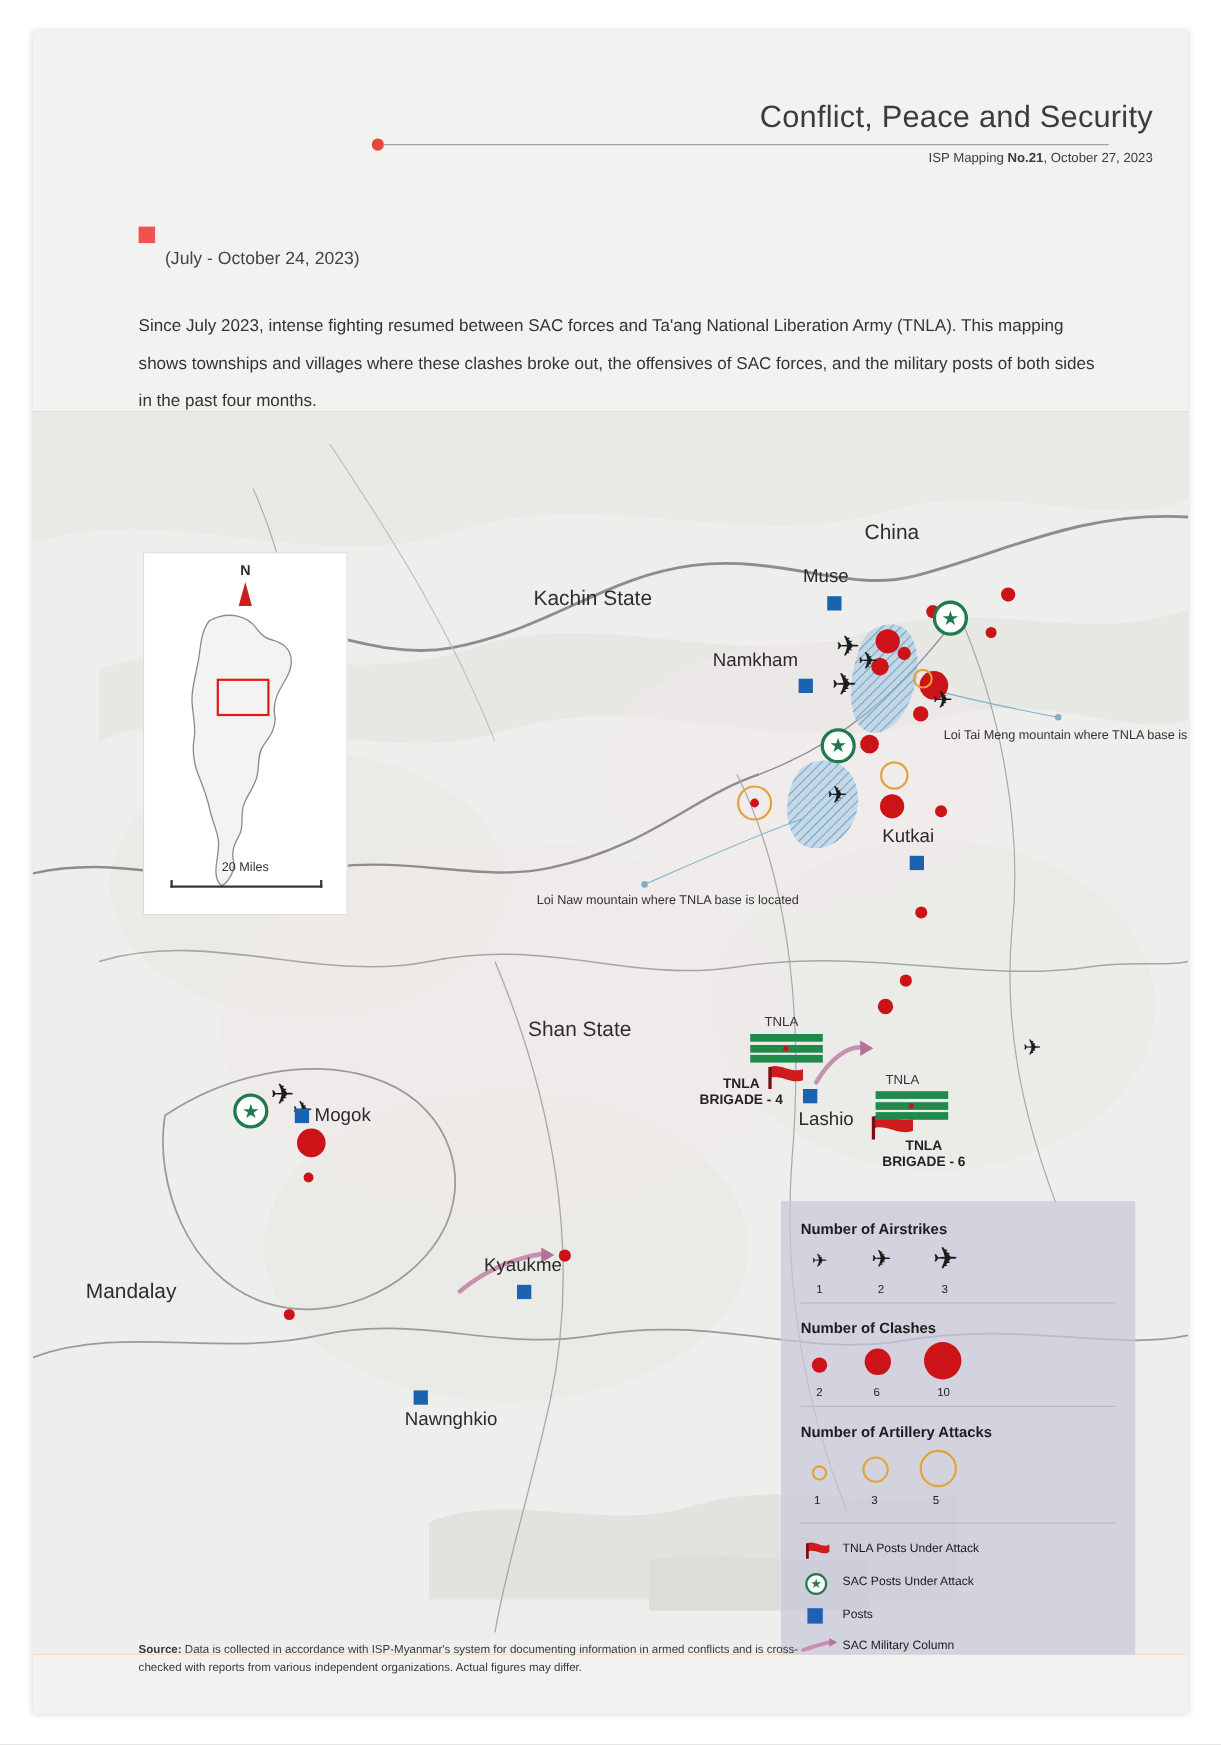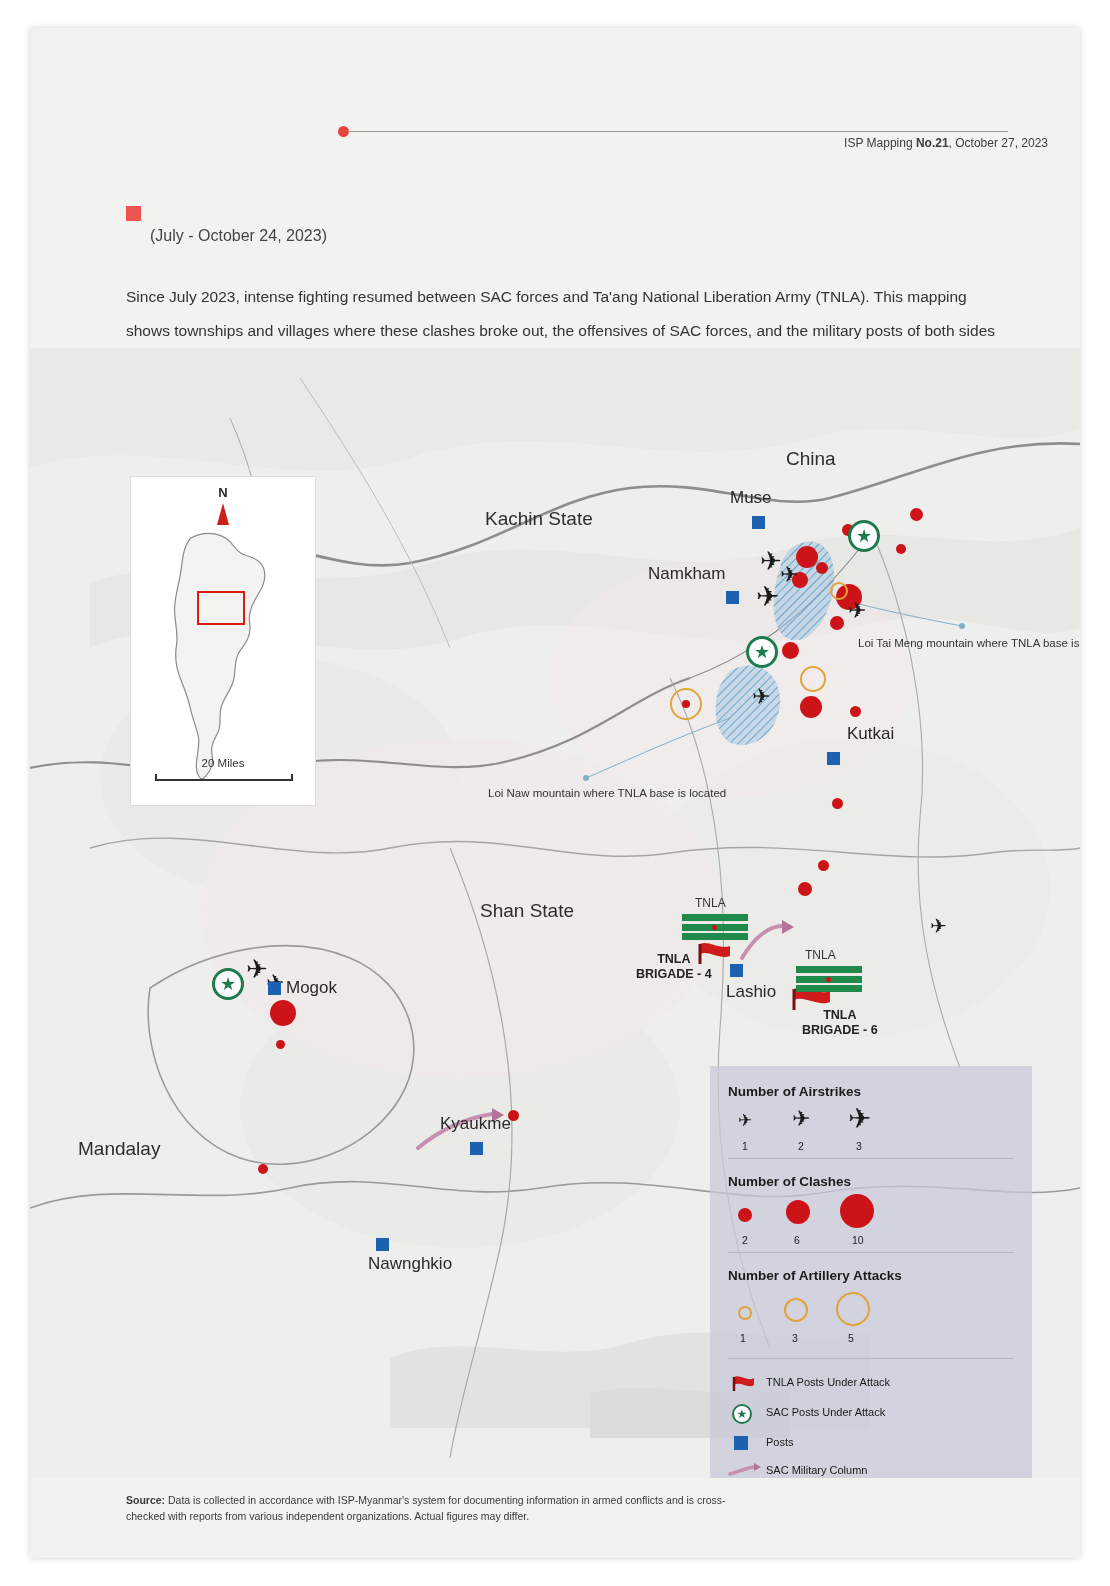--- a/index.html
+++ b/index.html
@@ -63,21 +63,21 @@
     font-size: 16px; color: #444;
   }
   .intro {
     position: absolute; left: 96px; top: 252px; width: 880px;
     font-size: 15.5px; line-height: 34px; color: #333;
   }
 
   
   #map {
     position: absolute;
-    left: 0; top: 320px;
+    left: 0; top: 346px;
     width: 1050px; height: 1130px;
     background: #fdba74;
     overflow: hidden;
   }
   .mapbg { position: absolute; inset: 0; }
 
   
   .mlabel {
     position: absolute;
     color: #333;
@@ -173,20 +173,21 @@
 </style>
 </head>
 <body>
 
 <div id="page">
   <div id="sheet">
 
     <div class="logo-dot"></div>
     <div class="logo-rule"></div>
 
+    <div class="hdr-title">Conflict, Peace and Security</div>
     <div class="hdr-sub">
       <span>ISP Mapping </span><b>No.21</b><span>, October 27, 2023</span>
     </div>
 
     <div class="title-bullet"></div>
     <div class="sec-sub">(July - October 24, 2023)</div>
     <div class="intro">Since July 2023, intense fighting resumed between SAC forces and Ta'ang National Liberation Army (TNLA). This mapping shows townships and villages where these clashes broke out, the offensives of SAC forces, and the military posts of both sides in the past four months.</div>
 
     <div id="map">
 
@@ -307,21 +308,21 @@
       <div class="mlabel unit" style="left:772px; top:660px; text-align:center; white-space:pre;">TNLA
 BRIGADE - 6</div>
 
       <div class="town" style="left:722px; top:168px;"></div>
       <div class="mlabel place" style="left:700px; top:140px;">Muse</div>
 
       <div class="town" style="left:696px; top:243px;"></div>
       <div class="mlabel place" style="left:618px; top:216px;">Namkham</div>
 
       <div class="town" style="left:797px; top:404px;"></div>
-      <div class="mlabel place" style="left:772px; top:376px;margin-left:45px;">Kutkai</div>
+      <div class="mlabel place" style="left:772px; top:376px;">Kutkai</div>
 
       <div class="town" style="left:700px; top:616px;"></div>
       <div class="mlabel place" style="left:696px; top:634px;">Lashio</div>
 
       <div class="town" style="left:238px; top:634px;"></div>
       <div class="mlabel place" style="left:256px; top:630px;">Mogok</div>
 
       <div class="town" style="left:440px; top:794px;"></div>
       <div class="mlabel place" style="left:410px; top:766px;">Kyaukme</div>
 

